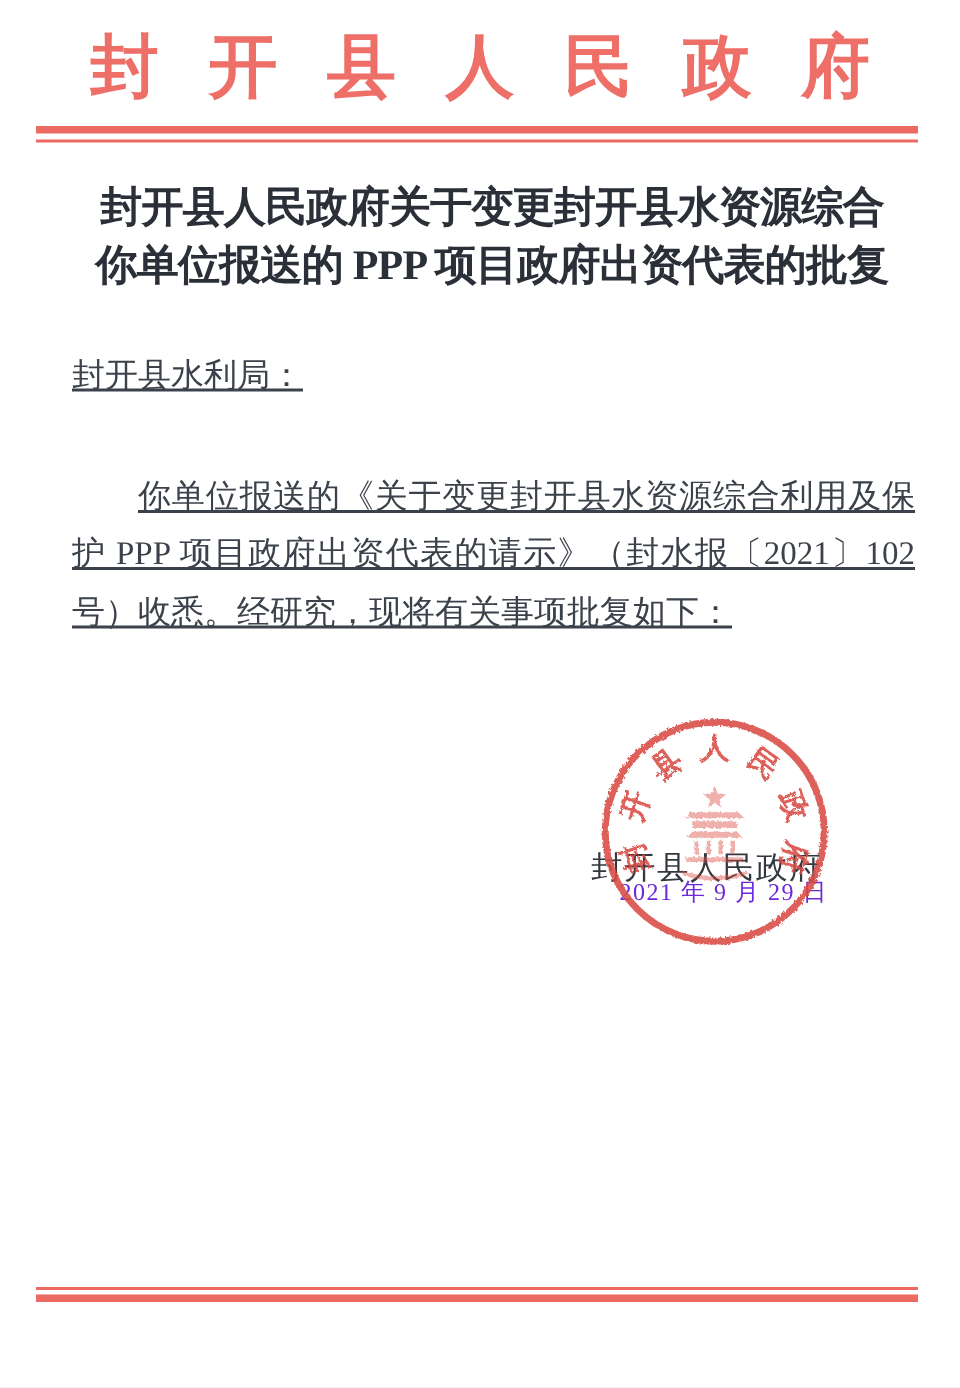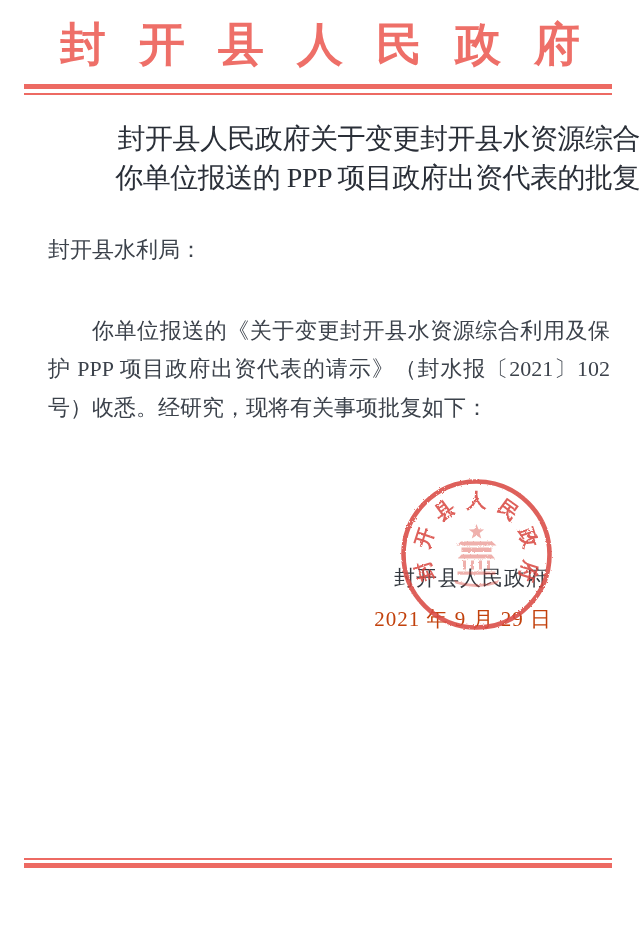--- a/index.html
+++ b/index.html
@@ -25,53 +25,53 @@
   }
   .rule{position:absolute;left:24px;width:588px;background:#ed6a63;}
   .rule-top-thick{top:84px;height:5px;}
   .rule-top-thin{top:93px;height:2px;}
   .rule-bottom-thin{top:858px;height:2px;}
   .rule-bottom-thick{top:863px;height:5px;}
   
   .doc-title{
     position:absolute;
     top:119px;left:16px;right:0;
-    text-align:right;
+    text-align:center;
     font-size:28px;
-    font-weight:normal;
+    font-weight:bold;
     line-height:39px;
     letter-spacing:-0.5px;
     color:#2a2f38;
   }
   
   .doc-body{
     position:absolute;
     top:231px;left:48px;right:30px;
     font-size:22px;
     line-height:38.5px;
     color:#3c424b;
     text-align:justify;
   }
-  .doc-body p{margin:0;}
+  .doc-body p{margin:0;text-decoration:underline;}
   .doc-body p.indent{text-indent:2em;margin-top:42px;}
   
   .sign-org{
     position:absolute;
     top:564px;right:92px;
     font-size:21px;
     letter-spacing:1px;
     color:#33383f;
     z-index:1;
   }
   .sign-date{
     position:absolute;
-    top:605px;right:88px;
-    font-size:21px;
+    top:585px;right:88px;
+    font-size:16px;
     letter-spacing:1px;
-    color:#c2410c;
+    color:#6d28d9;
     z-index:1;
   }
   
   .seal{
     position:absolute;
     left:398px;top:476px;
     width:157px;height:157px;
     z-index:2;
     opacity:0.88;
     pointer-events:none;

